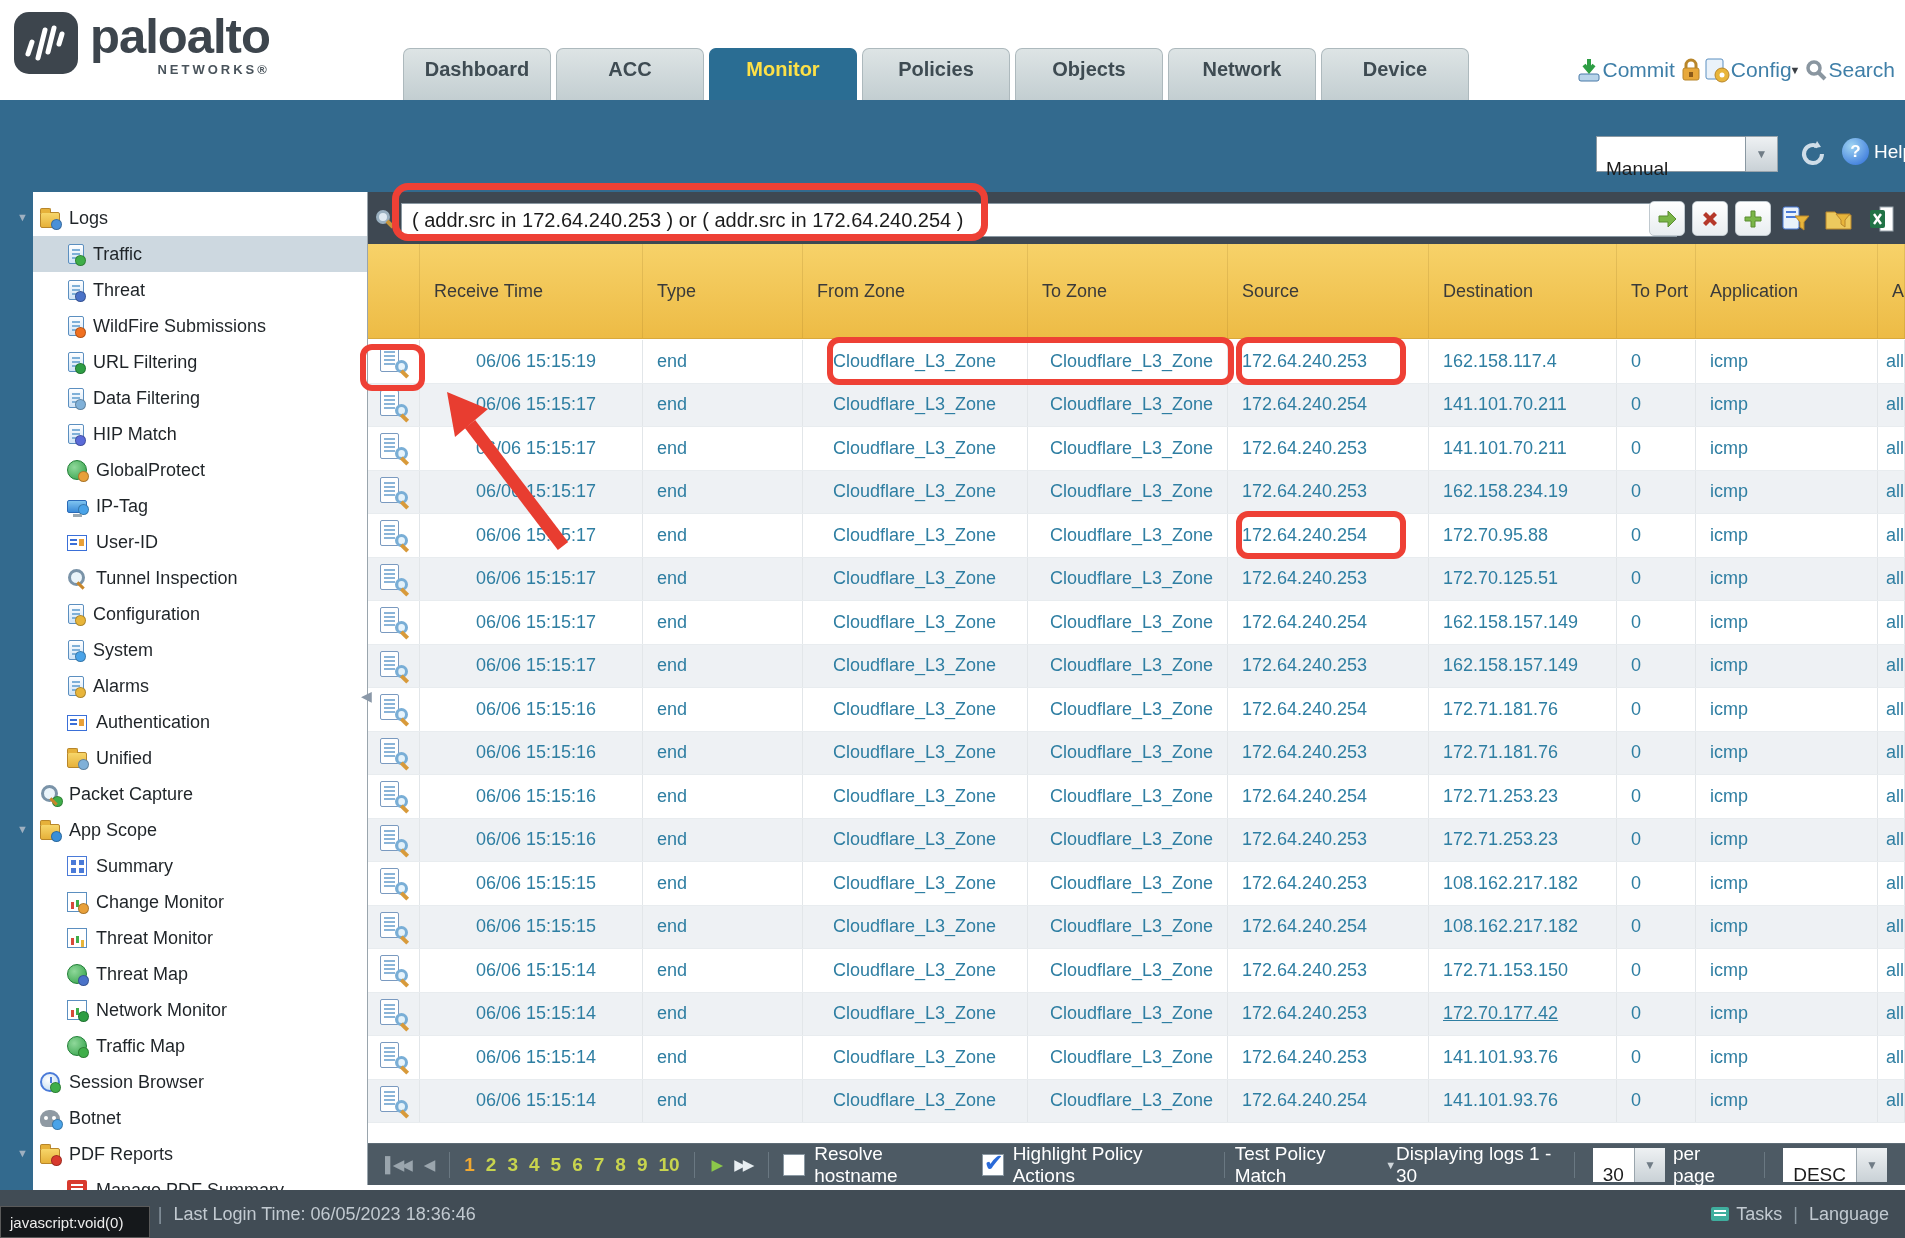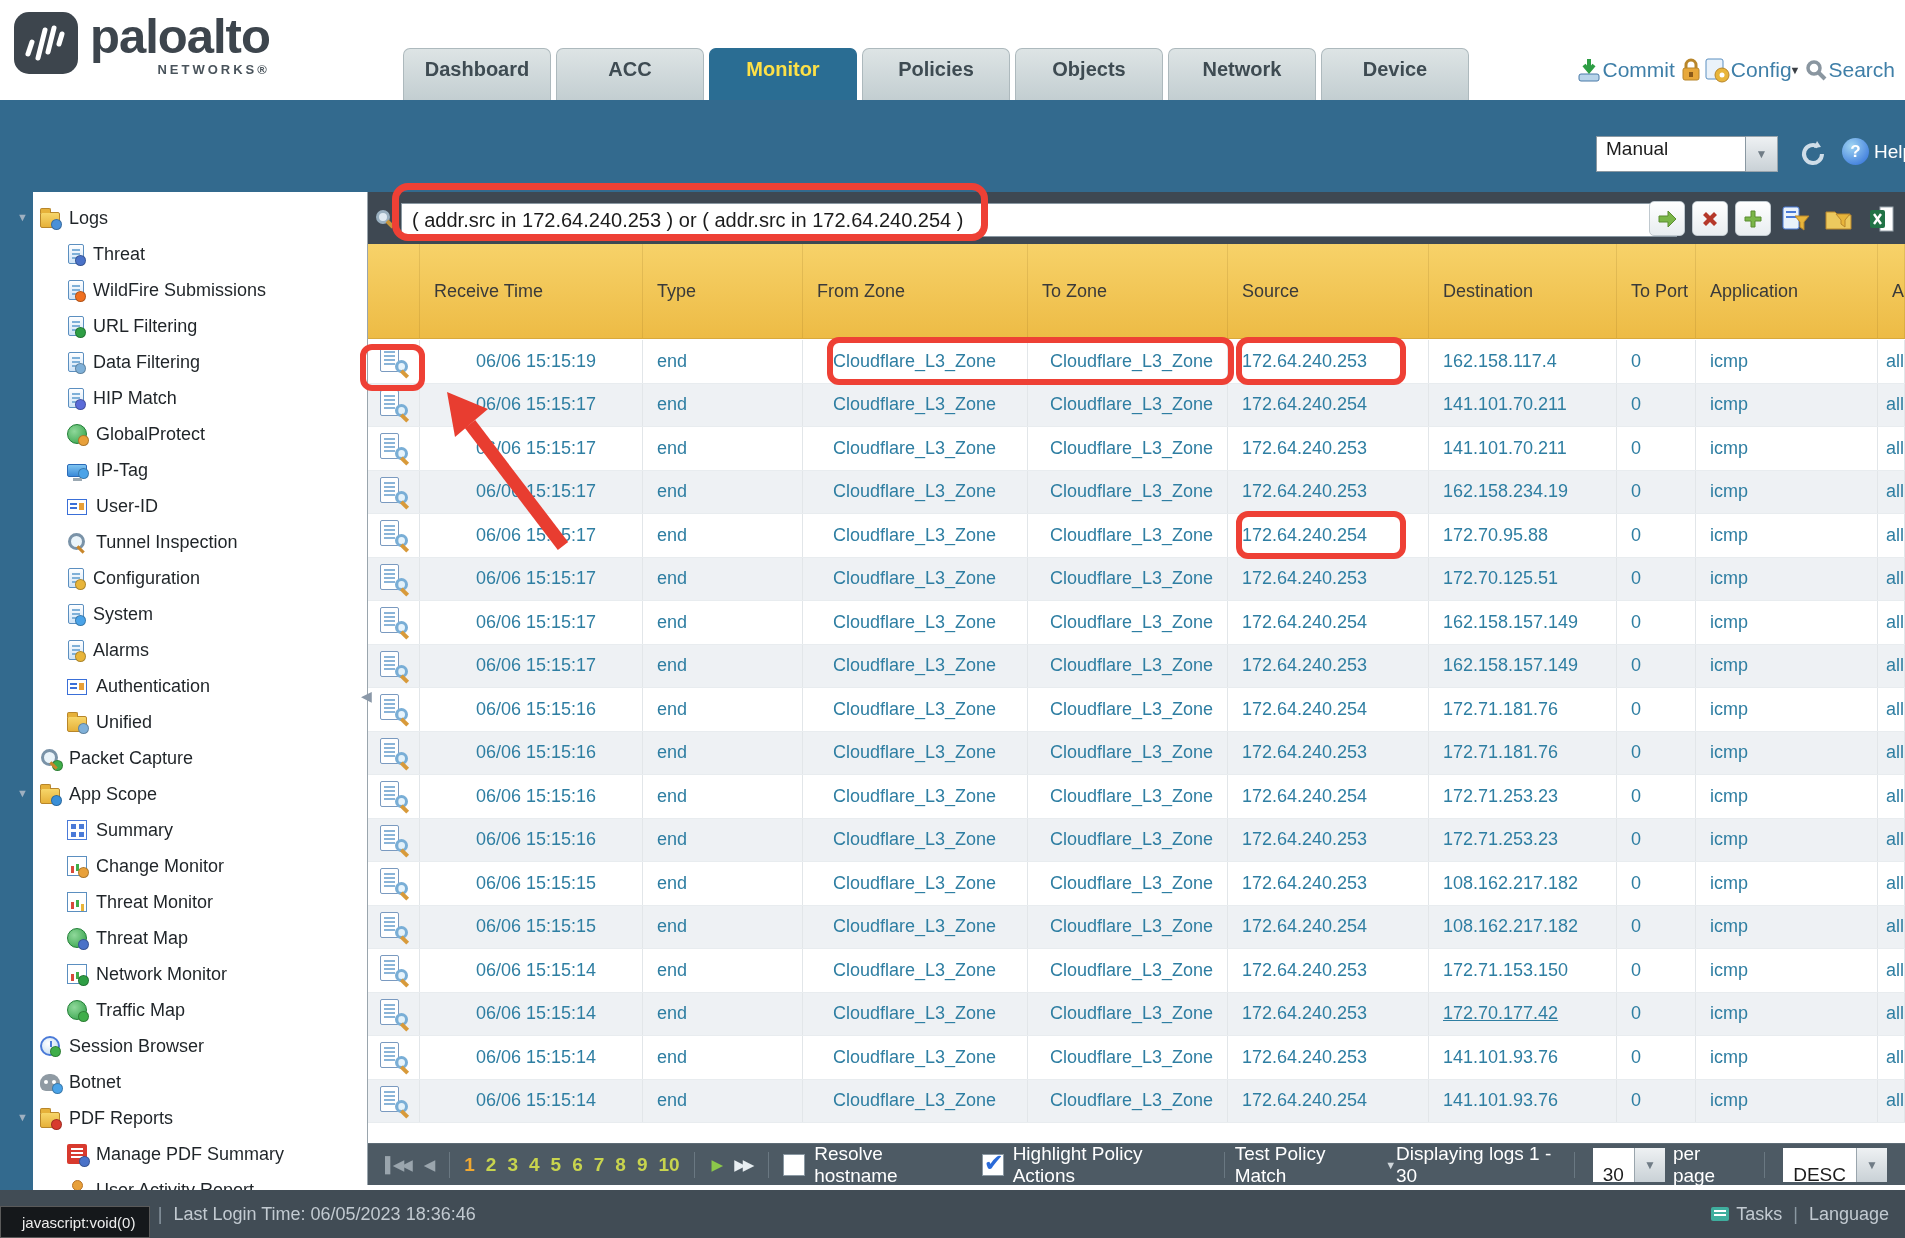--- a/index.html
+++ b/index.html
@@ -20,21 +20,21 @@
   .tab.active{background:#2a6d93;color:#fde047;border-color:#2a6d93;}
   .top-actions{position:absolute;right:10px;top:56px;display:flex;align-items:center;
                font-size:21px;color:#3f7fa8;}
   .ta-sep{width:4px;}
   .cfg-caret{font-size:11px;color:#3a3f45;margin-left:-2px;}
 
   
   .blueband{position:absolute;left:0;top:100px;width:1905px;height:105px;background:#336a8e;}
   .leftstrip{position:absolute;left:0;top:100px;width:33px;height:1090px;background:#336a8e;}
   .manual-select{position:absolute;left:1596px;top:136px;width:182px;height:36px;display:flex;}
-  .ms-text{flex:1;background:#fff;font-size:19px;padding:1px 9px 0;color:#1c1c1c;border:1px solid #8a98a2;box-sizing:border-box;}
+  .ms-text{flex:1;background:#fff;font-size:19px;padding:21px 9px 0;color:#1c1c1c;border:1px solid #8a98a2;box-sizing:border-box;}
   .ms-btn{width:32px;background:linear-gradient(#eef1f3,#c9d1d6);border:1px solid #9aa5ad;border-left:none;
           display:flex;align-items:center;justify-content:center;color:#707c86;font-size:12px;box-sizing:border-box;}
   .refresh-btn{position:absolute;left:1798px;top:139px;}
   .help-cluster{position:absolute;left:1842px;top:138px;display:flex;align-items:center;gap:5px;color:#fff;font-size:19px;}
   .help-ball{width:27px;height:27px;border-radius:50%;background:radial-gradient(circle at 35% 30%,#9fd4f2,#2a6ad8);
              color:#fff;font-weight:bold;font-size:17px;display:flex;align-items:center;justify-content:center;}
 
   
   .sidebar{position:absolute;left:33px;top:192px;width:335px;height:993px;background:#fff;
            border-right:1px solid #9aa5ad;box-sizing:border-box;padding-top:8px;font-size:18px;color:#1f2428;}
@@ -132,21 +132,21 @@
 
   
   .statusbar{position:absolute;left:0;top:1190px;width:1905px;height:48px;background:#414c55;color:#c2cad1;
              font-size:18px;display:flex;align-items:center;padding:0 16px;box-sizing:border-box;}
   .ssep{color:#8a98a2;margin:0 11px;}
   .slink{cursor:pointer;}
   .sright{margin-left:auto;display:flex;align-items:center;}
   .tasks-ic{width:18px;height:14px;background:#3fae9e;border-radius:2px;margin-right:7px;position:relative;}
   .tasks-ic::before{content:"";position:absolute;top:3px;left:3px;right:3px;height:2px;background:#fff;box-shadow:0 4px 0 #fff;}
   .tooltip{position:absolute;left:0;top:1206px;width:150px;height:32px;background:#15181b;border:1px solid #5a5a5a;
-           color:#ededed;font-size:15px;display:flex;align-items:center;padding-left:21px;box-sizing:border-box;z-index:60;}
+           color:#ededed;font-size:15px;display:flex;align-items:center;padding-left:9px;box-sizing:border-box;z-index:60;}
 
   
   .ann{position:absolute;border:6px solid #ee4035;border-radius:12px;pointer-events:none;z-index:50;box-sizing:border-box;}
   #ann-filter{left:392px;top:183px;width:596px;height:58px;border-width:7px;border-radius:16px;}
   #ann-icon{left:360px;top:344px;width:65px;height:47px;}
   #ann-zones{left:827px;top:337px;width:407px;height:48px;}
   #ann-src1{left:1236px;top:337px;width:170px;height:48px;}
   #ann-src5{left:1236px;top:511px;width:170px;height:48px;}
   #ann-arrow{position:absolute;left:0;top:0;width:1905px;height:1238px;pointer-events:none;z-index:50;}
 </style>
@@ -230,20 +230,26 @@
   </div>
 
   <div class="sidebar">
     <div id="sidebar-tree">
         <div class="tree-row group">
           <span class="caret">▼</span>
           <span class="ic folder">
             <span class="badge" style="background: rgb(74, 144, 216);"></span>
           </span>
           <span class="lbl">Logs</span>
+        </div>
+        <div class="tree-row child selected">
+          <span class="ic doc">
+            <span class="badge" style="background: rgb(63, 174, 73);"></span>
+          </span>
+          <span class="lbl">Traffic</span>
         </div>
         <div class="tree-row child">
           <span class="ic doc">
             <span class="badge" style="background: rgb(74, 114, 200);"></span>
           </span>
           <span class="lbl">Threat</span>
         </div>
         <div class="tree-row child">
           <span class="ic doc">
             <span class="badge" style="background: rgb(240, 112, 32);"></span>

